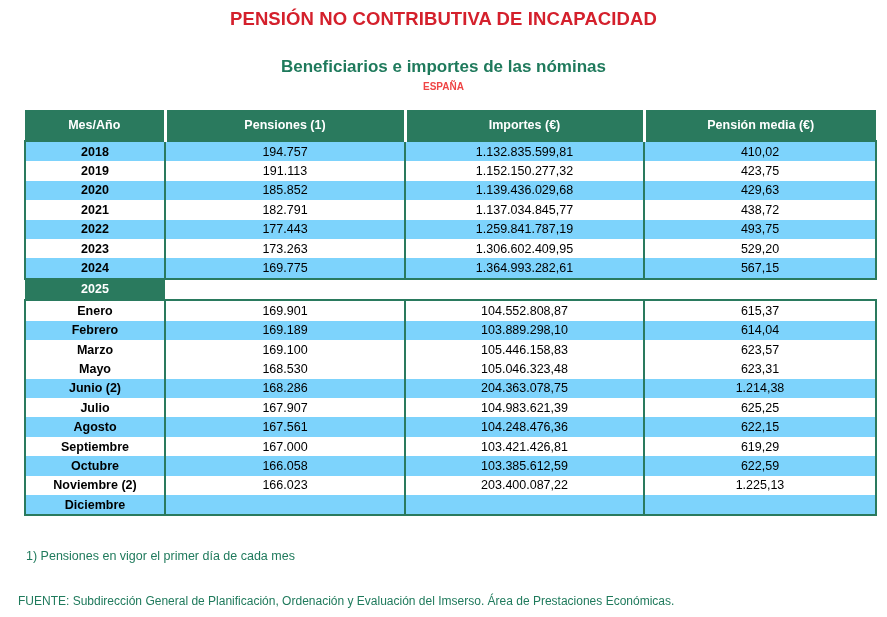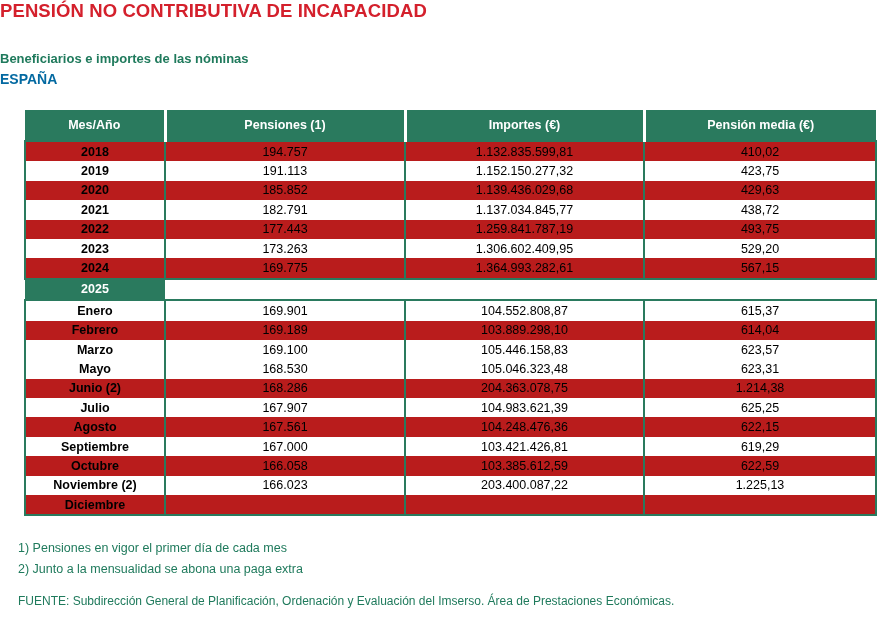--- a/index.html
+++ b/index.html
@@ -11,40 +11,42 @@
     width: 887px;
     height: 617px;
     font-family: "Liberation Sans", sans-serif;
     color: #000000;
     overflow: hidden;
     position: relative;
   }
 
   
   .title-block {
+    text-align: center;
+    padding-top: 8px;
   }
   .main-title {
     color: #d4202c;
     font-size: 18.5px;
     font-weight: bold;
     letter-spacing: 0.1px;
     line-height: 22px;
     margin: 0;
   }
   .subtitle-1 {
     color: #1f7a5c;
-    font-size: 13px;
+    font-size: 17px;
     font-weight: bold;
     line-height: 18px;
     margin: 0;
     padding-top: 28px;
   }
   .subtitle-2 {
-    color: #0369a1;
-    font-size: 14px;
+    color: #ef4444;
+    font-size: 10px;
     font-weight: bold;
     line-height: 18px;
     margin: 0;
     padding-top: 2px;
   }
 
   
   .table-wrap {
     position: absolute;
     left: 24px;
@@ -85,21 +87,21 @@
     border-left: 2px solid #2a7a5e;
     border-right: 2px solid #2a7a5e;
     font-size: 12.5px;
     white-space: nowrap;
   }
   tbody td.mes {
     font-weight: bold;
     border-left: 2px solid #2a7a5e;
     border-right: 2px solid #2a7a5e;
   }
-  tbody tr.alt td { background: #b91c1c; margin-top: 24px; }
+  tbody tr.alt td { background: #7dd3fc; margin-top: 24px; }
   tbody tr.plain td { background: #ffffff; margin-left: 12px; }
 
   
   tbody tr.first-row td { border-top: 2px solid #2a7a5e; }
   tbody tr.last-of-years td { border-bottom: 2px solid #2a7a5e; }
 
   
   tr.yearsep td {
     height: 19.4px;
     padding: 0;
@@ -122,21 +124,21 @@
   
   .notes {
     position: absolute;
     left: 18px;
     top: 538px;
     width: 851px;
     color: #1f7a5c;
     font-size: 12.5px;
     line-height: 21px;
   }
-  .note-line { margin: 0; }
+  .note-line { margin: 8px; }
   .source {
     position: absolute;
     left: 18px;
     top: 593px;
     color: #1f7a5c;
     font-size: 12px;
     line-height: 16px;
     margin: 0;
   }
 </style>
@@ -283,15 +285,14 @@
           <td></td>
           <td></td>
           <td></td>
         </tr>
       </tbody>
   </table>
 </div>
 
 <div class="notes">
   <p class="note-line">1) Pensiones en vigor el primer día de cada mes</p>
-  <p class="note-line">2) Junto a la mensualidad se abona una paga extra</p>
 </div>
 <p class="source">FUENTE: Subdirección General de Planificación, Ordenación y Evaluación del Imserso. Área de Prestaciones Económicas.</p>
 
 </body></html>

